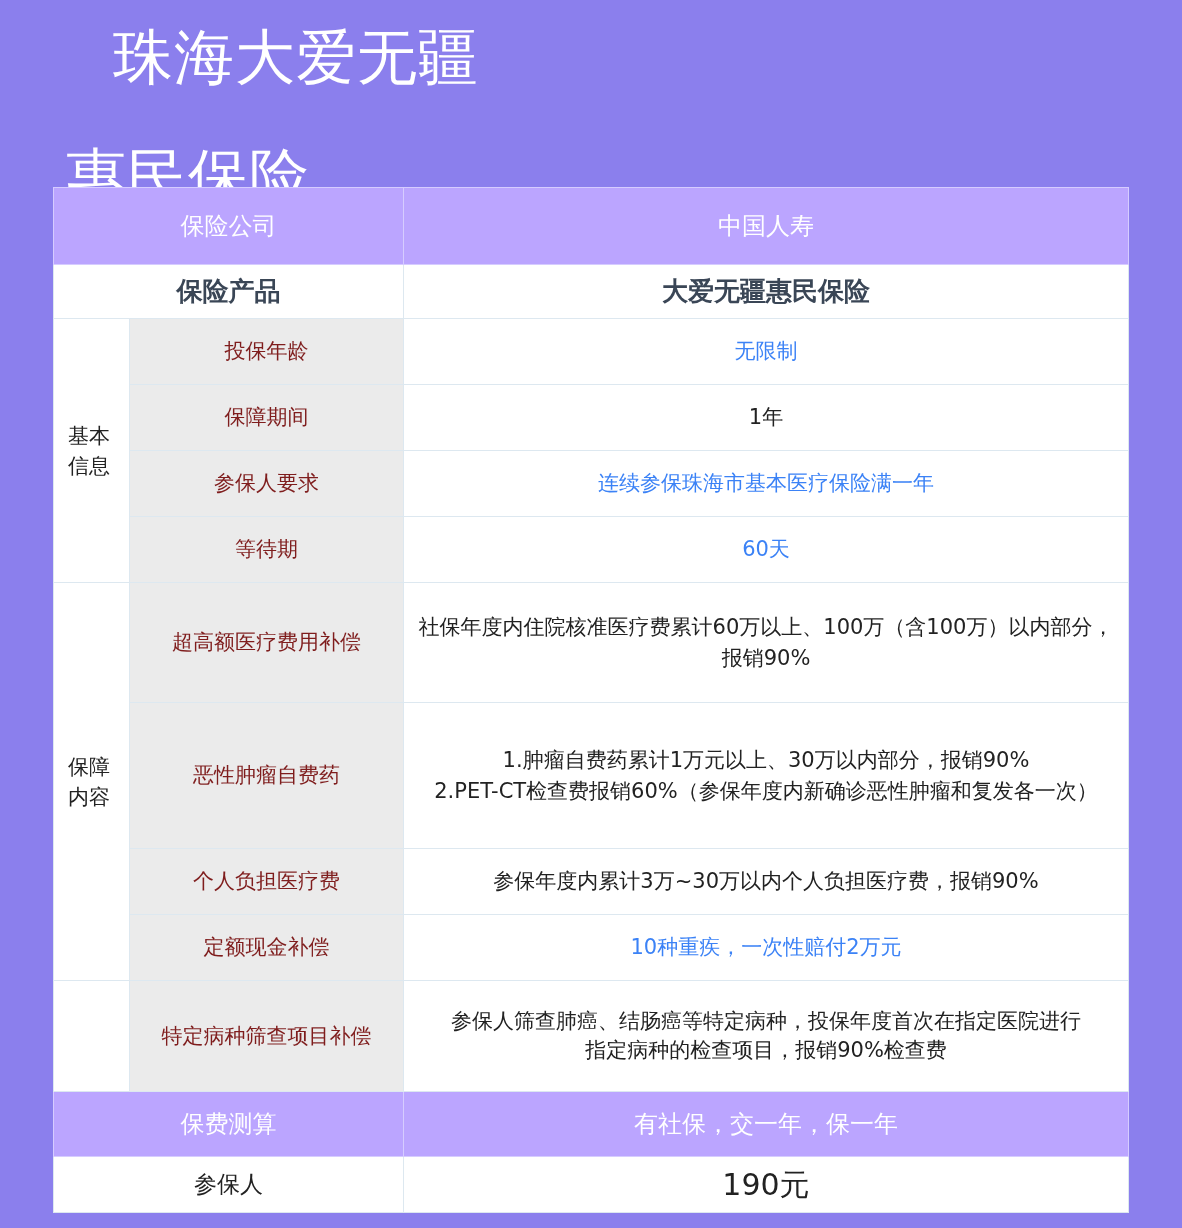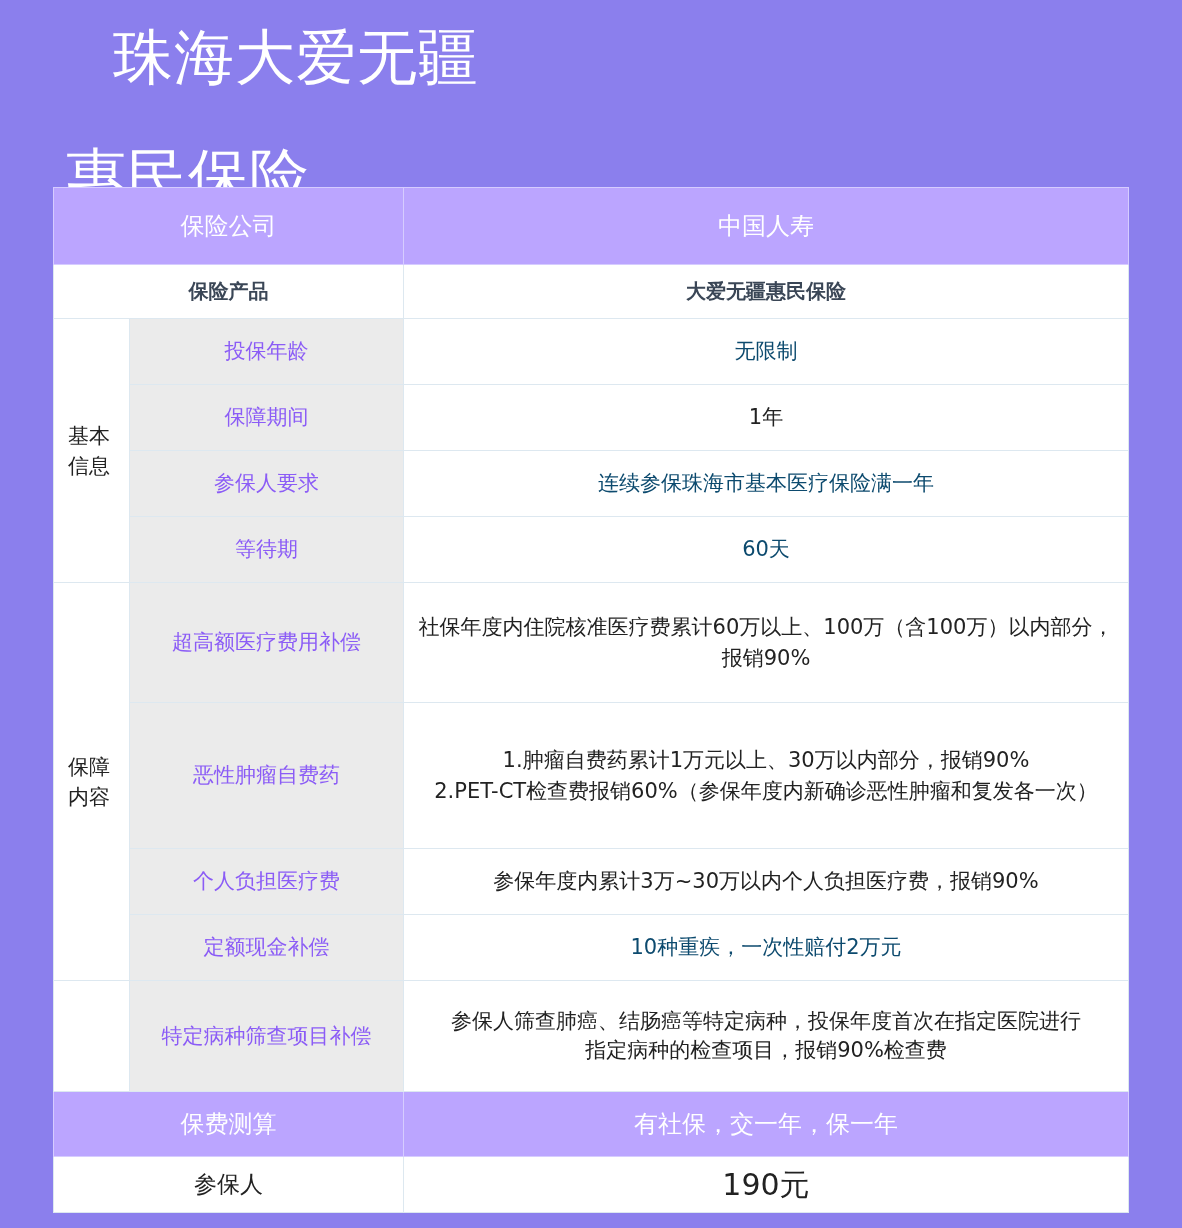--- a/index.html
+++ b/index.html
@@ -22,24 +22,24 @@
     border:1px solid #DDE8F0; text-align:center; vertical-align:middle;
     padding:0 10px; font-size:21px; color:#222; line-height:31px;
   }
   col.c1 { width:76px; }
   col.c2 { width:274px; }
   col.c3 { width:725px; }
   tr.head td {
     background:#BBA5FF; color:#ffffff; font-family:"DejaVu Serif","Liberation Serif",serif;
     font-size:24px; border-color:#D6CCFF;
   }
-  tr.product td { color:#3a4656; font-family:"DejaVu Serif","Liberation Serif",serif; font-size:20px; font-weight:bold; }
+  tr.product td { color:#3a4656; font-family:"DejaVu Serif","Liberation Serif",serif; font-size:26px; font-weight:bold; }
   td.cat { text-align:left; padding:0 0 0 14px; font-size:21px; line-height:30px; color:#222; }
-  td.label { background:#EBEBEB; font-family:"DejaVu Serif","Liberation Serif",serif; color:#8b5cf6;margin-top:40px; }
-  td.red { color:#0c4a6e; }
+  td.label { background:#EBEBEB; font-family:"DejaVu Serif","Liberation Serif",serif; color:#7f1d1d;margin-top:40px; }
+  td.red { color:#3b82f6; }
   .pre { white-space:pre-line;margin-top:29px; }
 </style>
 </head>
 <body>
 
 <div class="title t1">珠海大爱无疆</div>
 <div class="title t2">惠民保险</div>
 
 <table>
   <colgroup>

